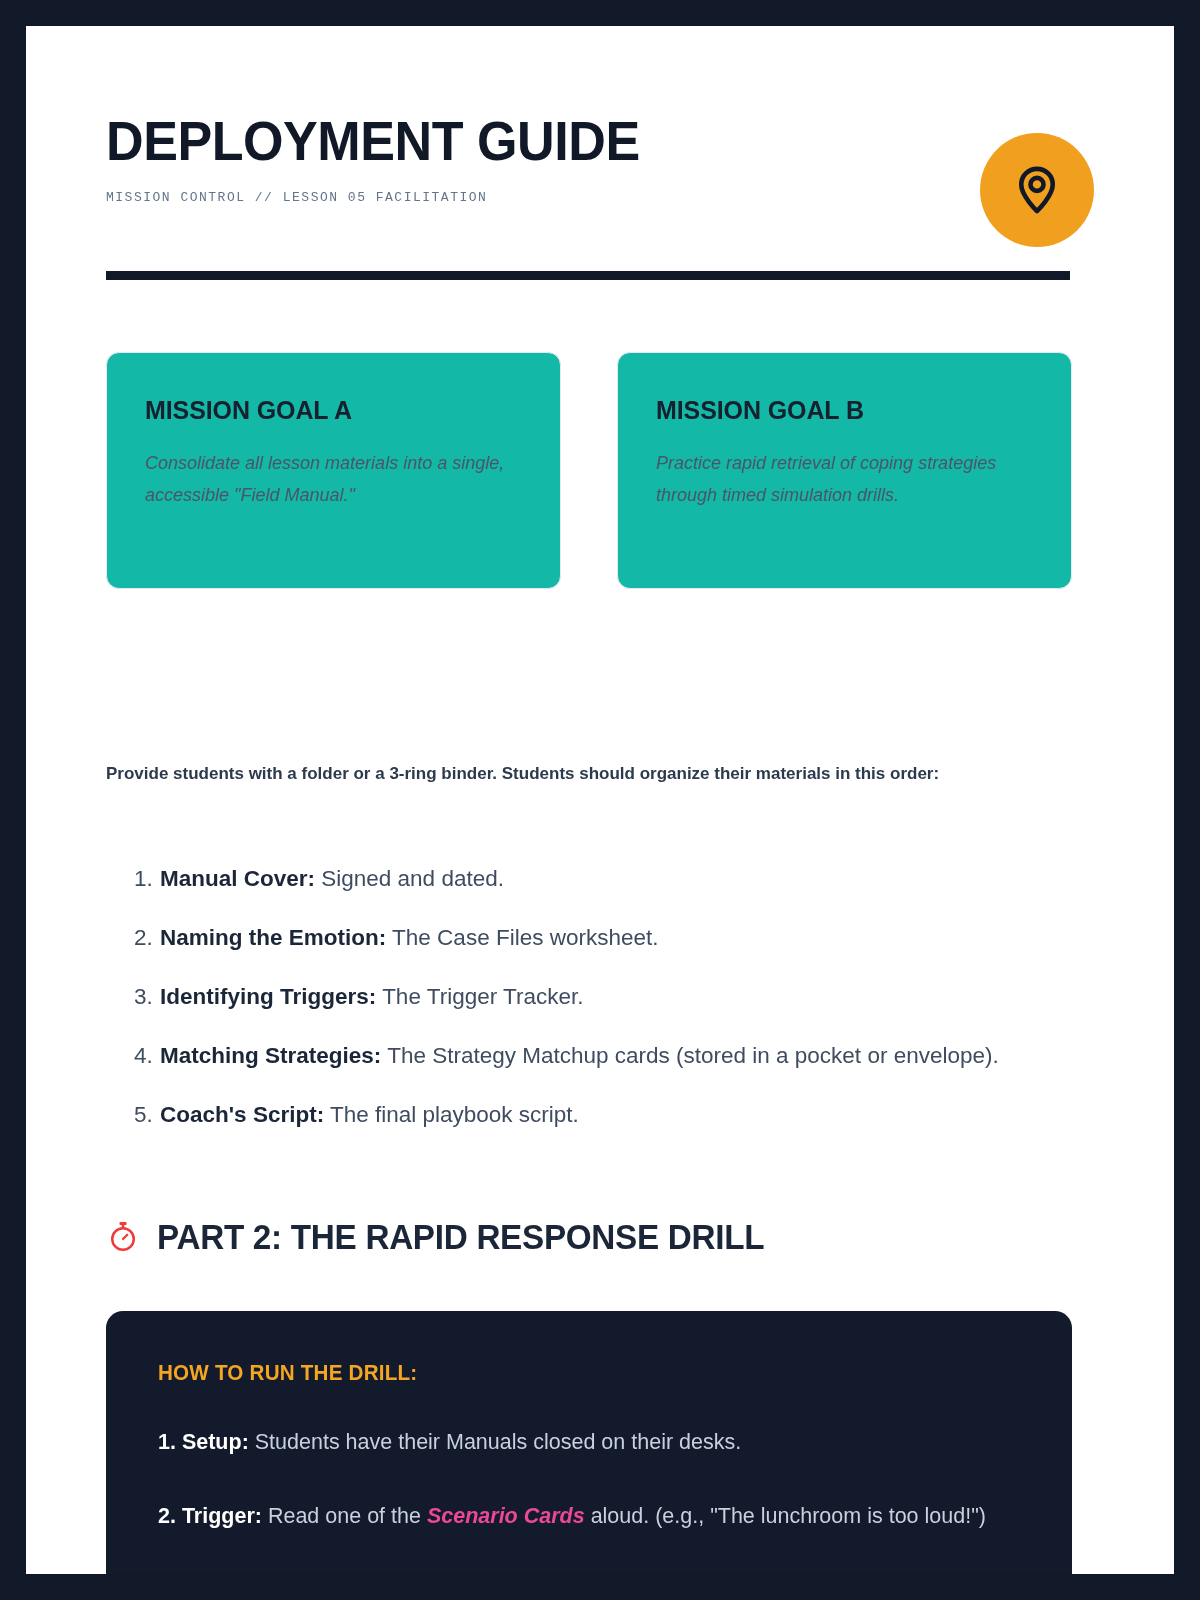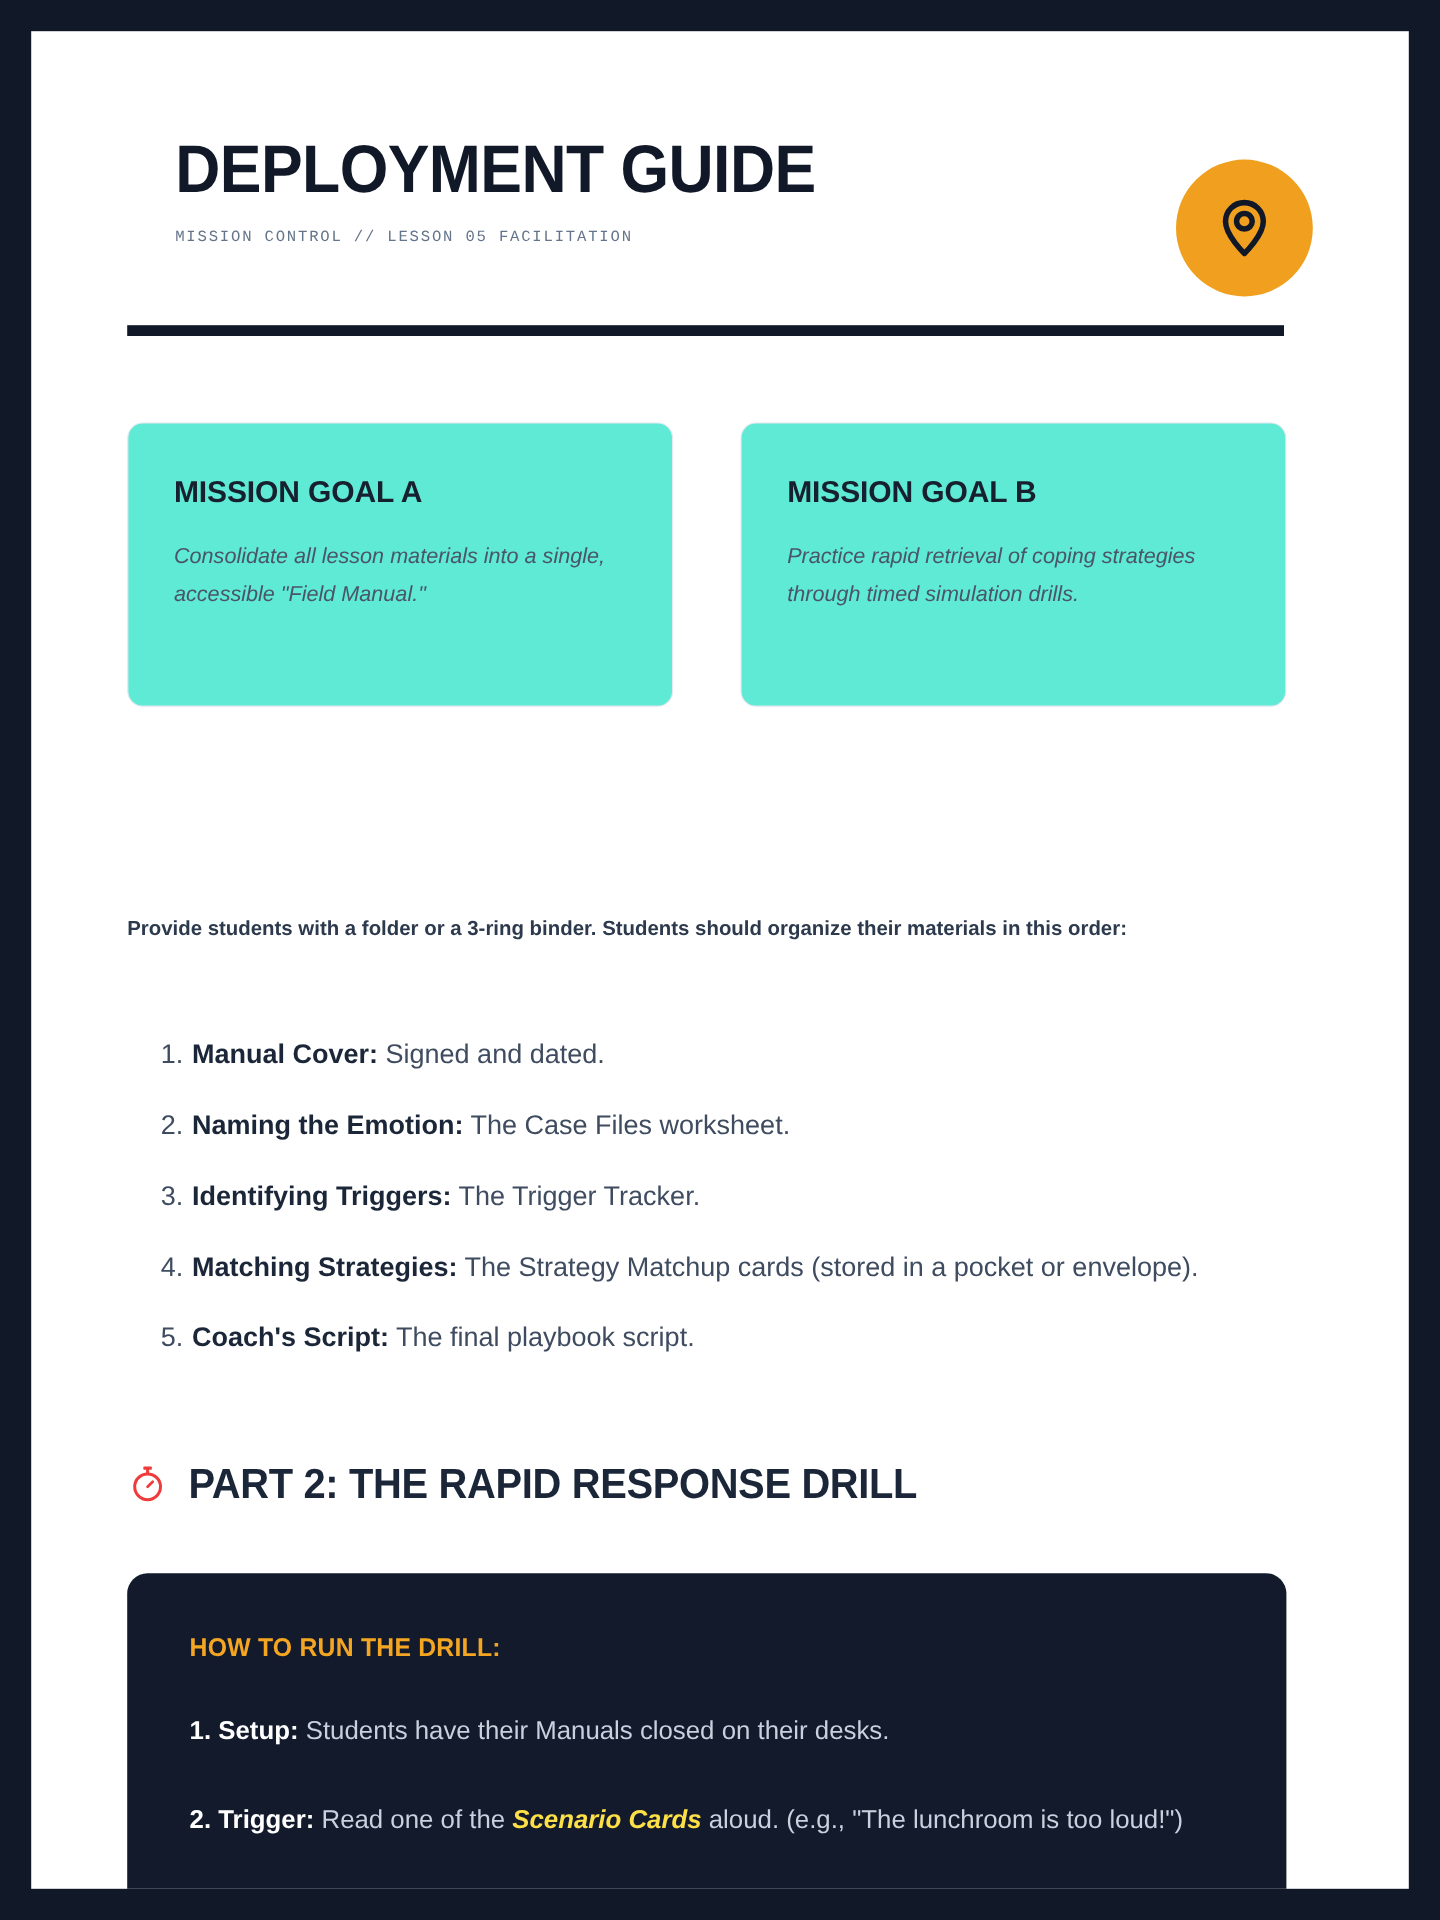--- a/index.html
+++ b/index.html
@@ -31,21 +31,20 @@
     left: 80px;
     top: 85px;
     width: 988px;
     height: 130px;
   }
 
   .header-text {
     position: absolute;
     left: 0;
     top: 0;
-    margin-left: 40px;
   }
 
   .doc-title {
     font-family: "Liberation Sans", sans-serif;
     font-size: 56px;
     line-height: 60px;
     font-weight: 700;
     letter-spacing: -0.5px;
     color: #111827;
     transform: scaleX(0.93);
@@ -93,21 +92,21 @@
     left: 80px;
     top: 326px;
     width: 966px;
     display: flex;
     gap: 56px;
   }
 
   .goal-card {
     width: 455px;
     min-height: 237px;
-    background: #5eead4;
+    background: #14b8a6;
     border: 1px solid #e4e8ef;
     border-radius: 13px;
     padding: 42px 38px 34px 38px;
   }
 
   .goal-card-title {
     font-size: 25px;
     line-height: 30px;
     font-weight: 700;
     color: #16202f;
@@ -225,21 +224,21 @@
   }
 
   .drill-step b {
     font-weight: 700;
     color: #ffffff;
   }
 
   .drill-step i {
     font-style: italic;
     font-weight: 700;
-    color: #fde047;
+    color: #ec4899;
   }
 </style>
 </head>
 <body>
 
 <div class="page-frame">
 
   <div class="header">
     <div class="header-text">
       <div class="doc-title">DEPLOYMENT GUIDE</div>

